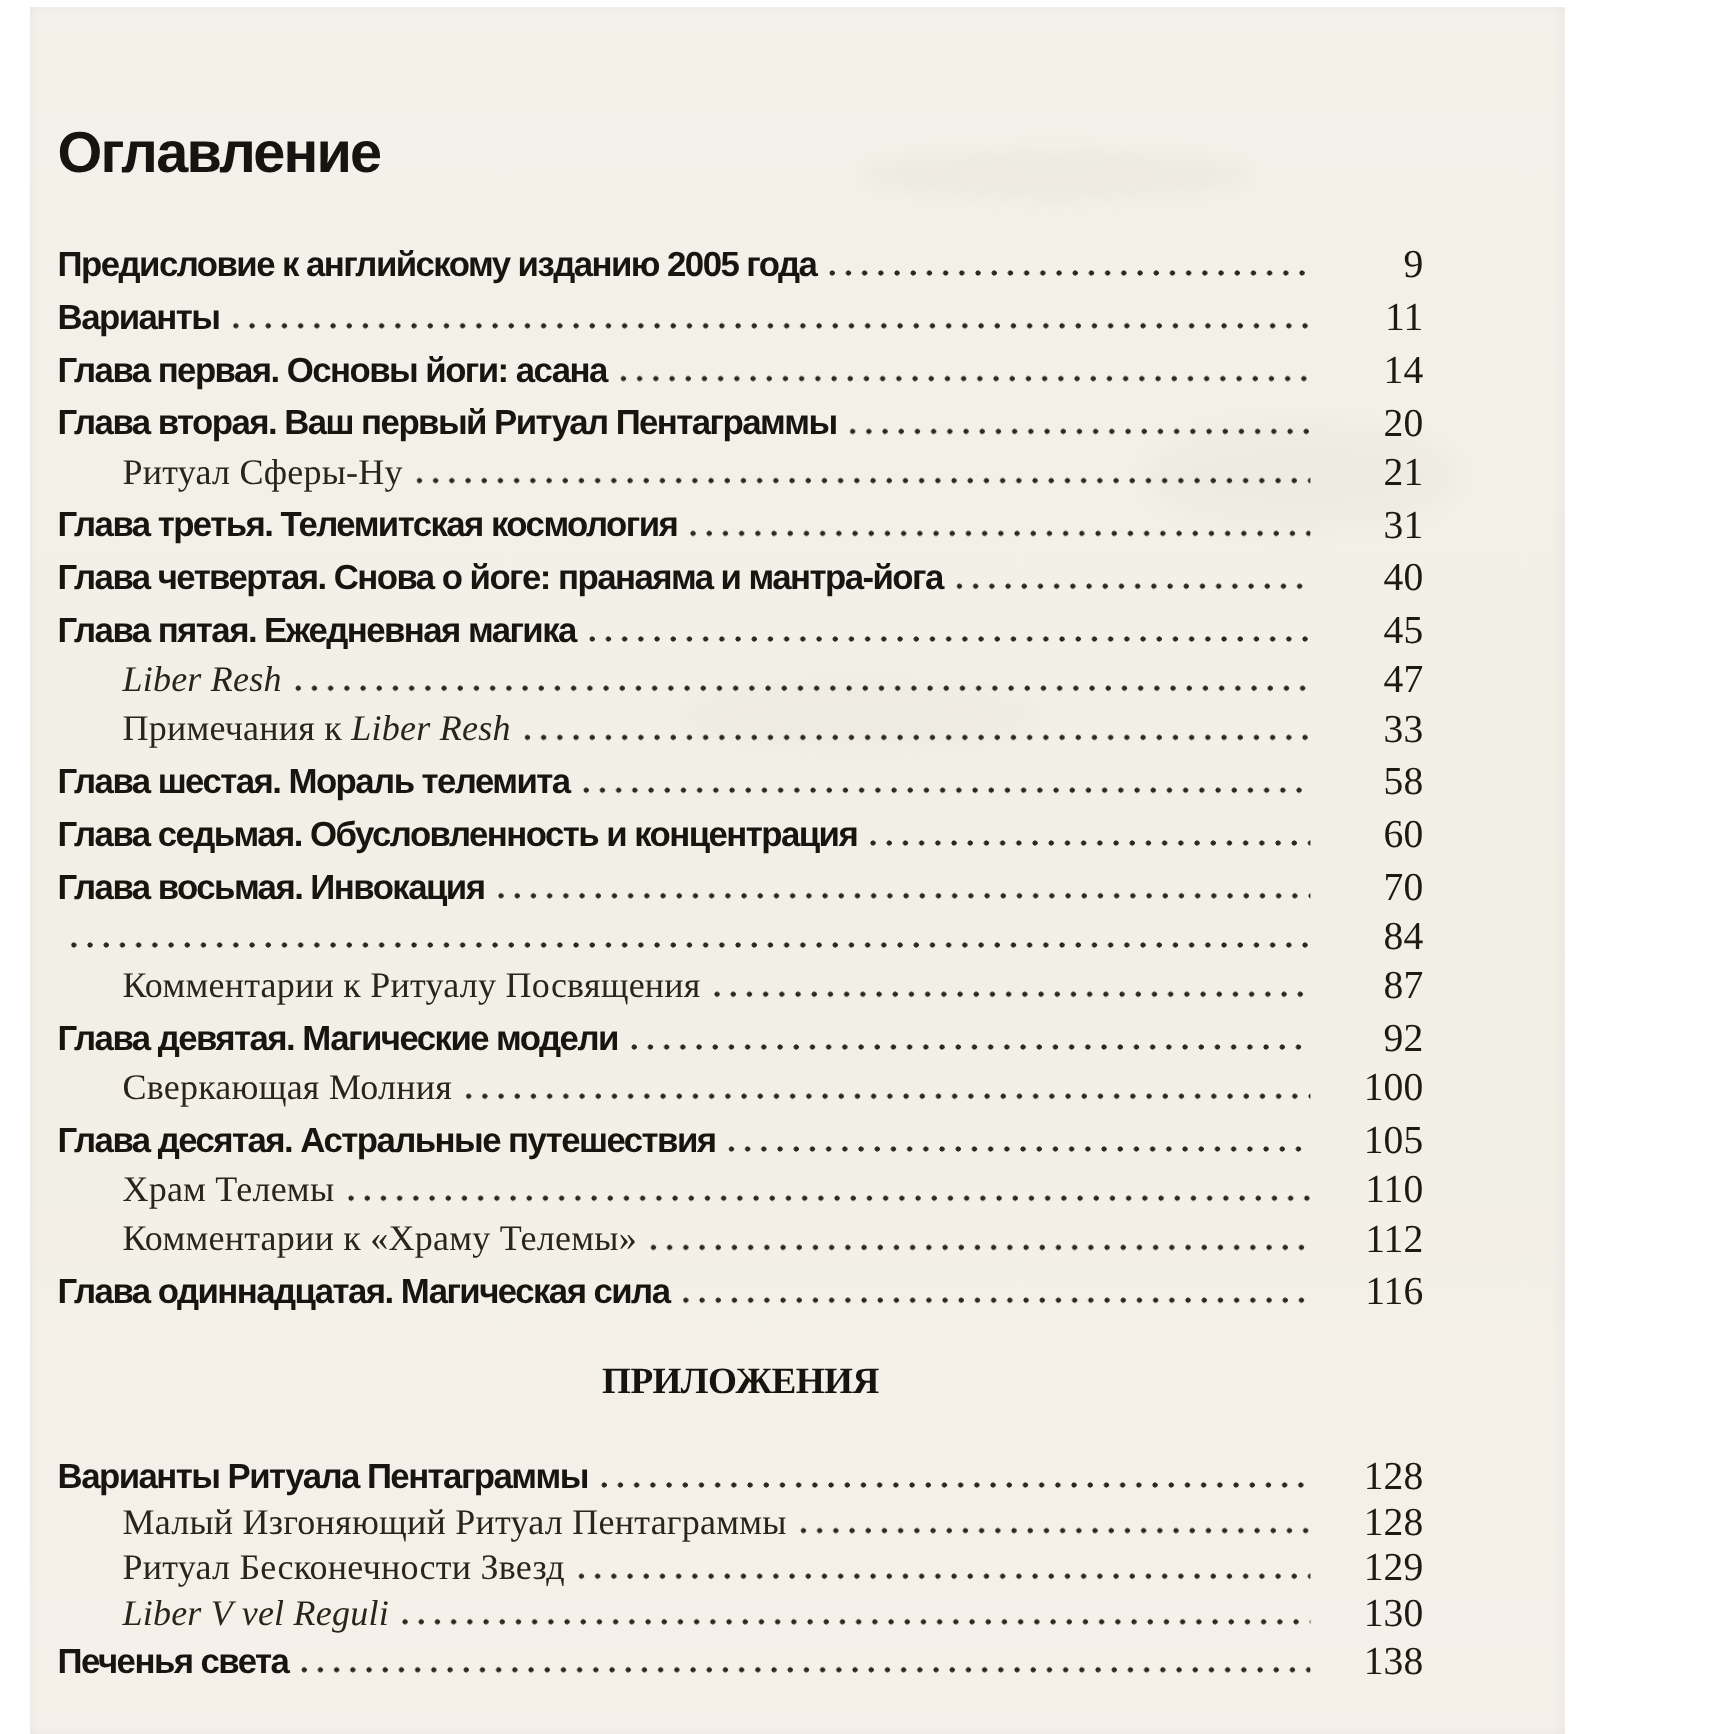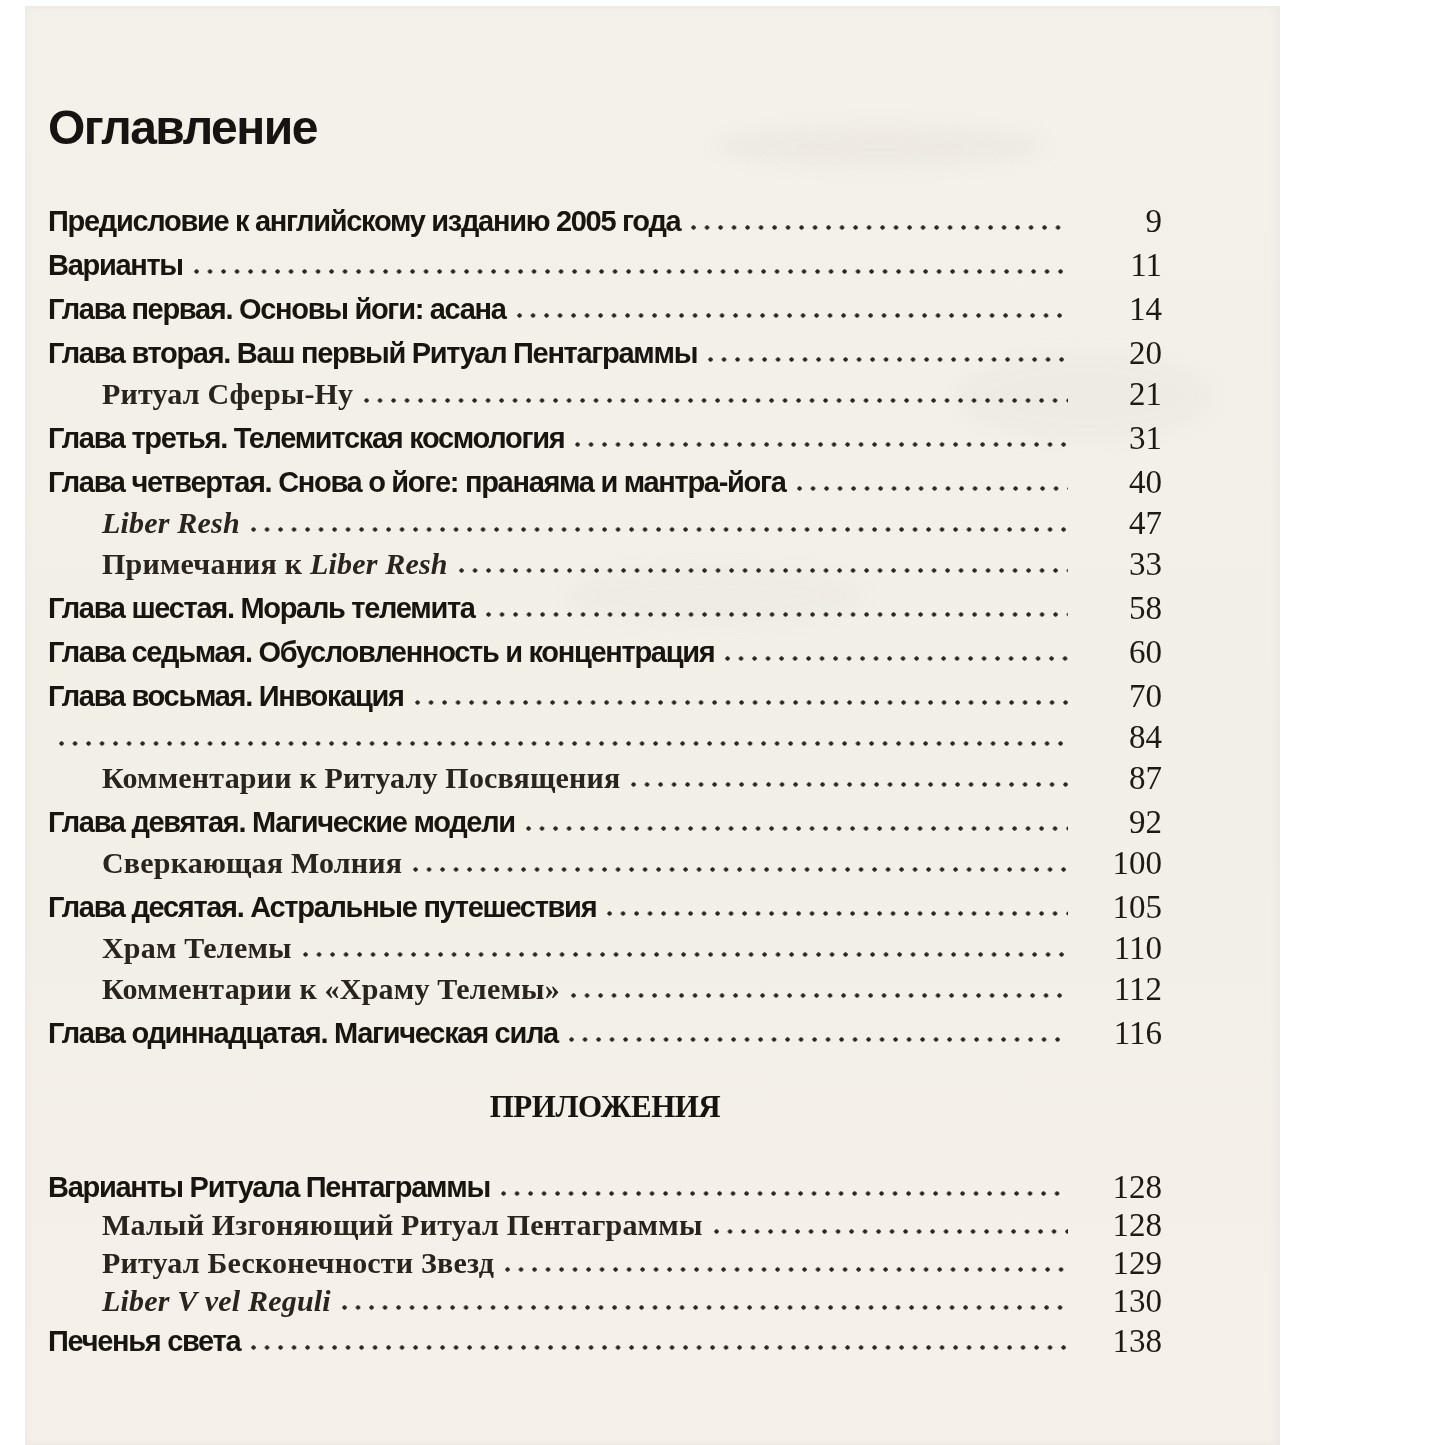--- a/index.html
+++ b/index.html
@@ -8,20 +8,21 @@
     width: 1445px;
     height: 1445px;
     overflow: hidden;
     font-family: "Liberation Sans", sans-serif;
   }
   .scan {
     position: relative;
     width: 1287px;
     height: 1445px;
     background: #ffffff; 
+    padding-left: 24px;
   }
   .paper {
     position: absolute;
     left: 25px;
     top: 6px;
     right: 7px;
     bottom: 0;
     background: linear-gradient(180deg, #f4f1ea 0%, #f2efe7 55%, #f5f1ea 100%);
     box-shadow: inset -4px 0 10px rgba(0,0,0,0.03), inset 3px 0 8px rgba(0,0,0,0.025);
   }
@@ -46,21 +47,20 @@
     align-items: flex-end;
     white-space: nowrap;
   }
   .toc-row.chapter { height: 44px; justify-content: center; }
   .toc-row.sub     { height: 41px; }
   .appendix .toc-row.chapter { height: 40px; }
   .appendix .toc-row.sub     { height: 38px; }
   .entry-label {
     flex: 0 0 auto;
     line-height: 1.15;
-    font-weight: bold;
   }
   .chapter .entry-label {
     font-family: "Liberation Sans", sans-serif;
     font-weight: bold;
     font-size: 29px;
     letter-spacing: -1.3px;
     color: #18140f;
   }
   .sub .entry-label {
     padding-left: 54px;
@@ -149,20 +149,25 @@
           <div class="toc-row chapter">
     <span class="entry-label"><span>Глава третья. Телемитская космология</span></span>
     <span class="dot-leader"></span>
     <span class="page-num">31</span>
   </div>
           <div class="toc-row chapter">
     <span class="entry-label"><span>Глава четвертая. Снова о йоге: пранаяма и мантра-йога</span></span>
     <span class="dot-leader"></span>
     <span class="page-num">40</span>
   </div>
+          <div class="toc-row chapter">
+    <span class="entry-label"><span>Глава пятая. Ежедневная магика</span></span>
+    <span class="dot-leader"></span>
+    <span class="page-num">45</span>
+  </div>
           <div class="toc-row sub">
     <span class="entry-label"><span class="italic">Liber Resh</span></span>
     <span class="dot-leader"></span>
     <span class="page-num">47</span>
   </div>
           <div class="toc-row sub">
     <span class="entry-label"><span>Примечания к </span><span class="italic">Liber Resh</span></span>
     <span class="dot-leader"></span>
     <span class="page-num">33</span>
   </div>

